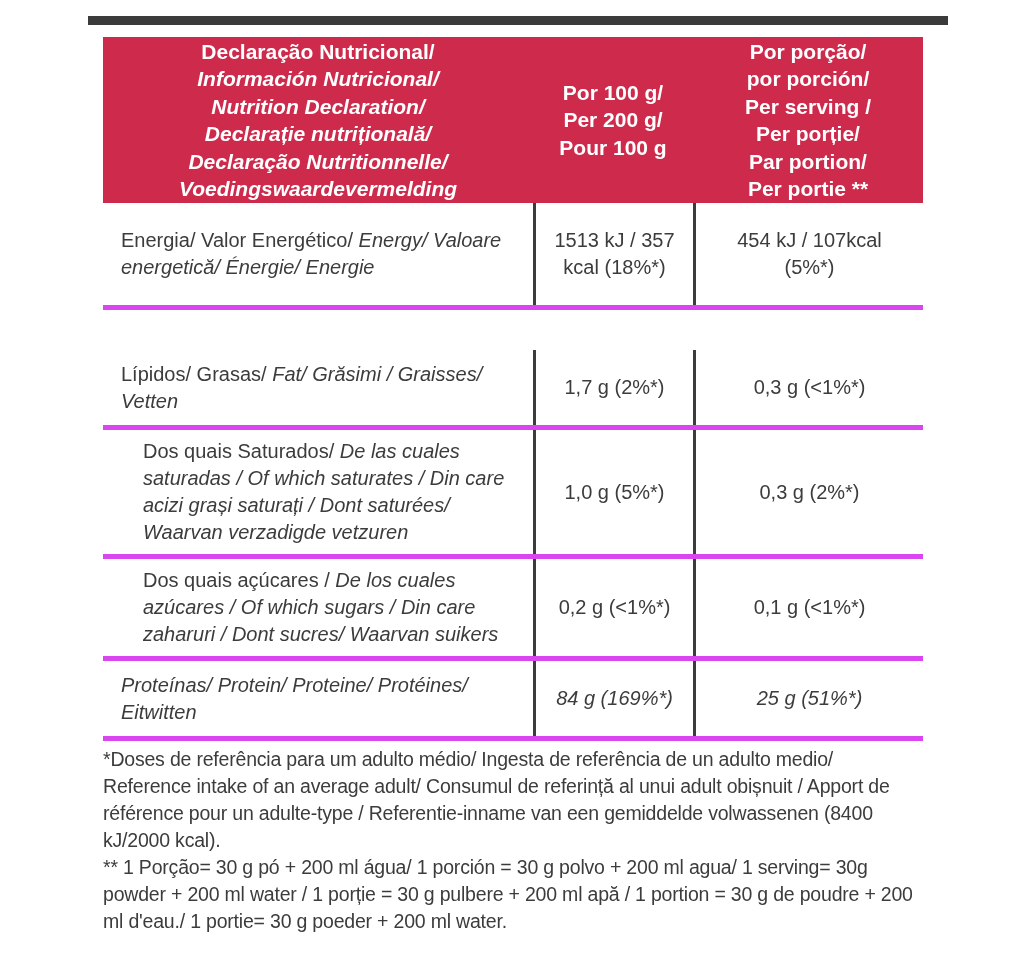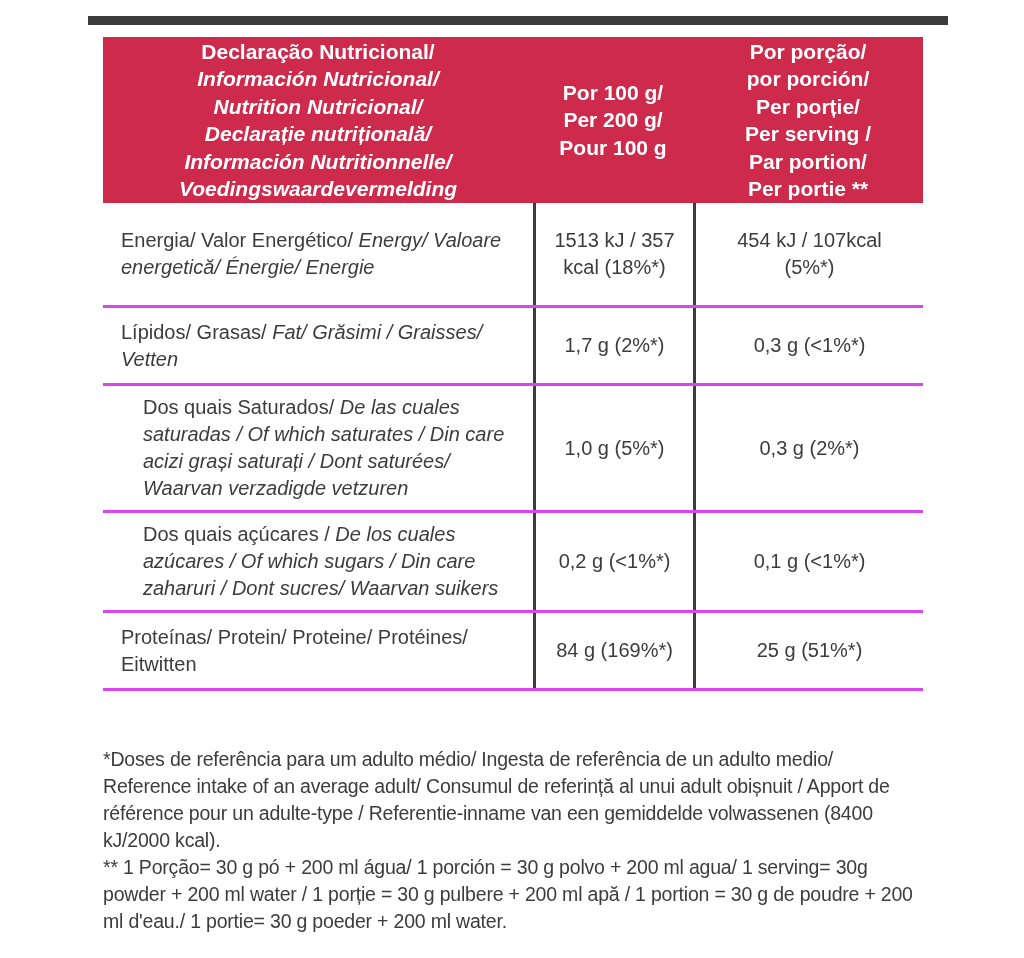--- a/index.html
+++ b/index.html
@@ -25,73 +25,73 @@
   }
   .th {
     display: flex; flex-direction: column; justify-content: center;
     text-align: center; font-weight: bold;
     font-size: 21px; line-height: 27.5px;
   }
   .th span { display: block; }
   .th .it { font-style: italic; text-align: center; }
   .tbody .row {
     display: grid; grid-template-columns: 430px 160px 230px;
-    border-bottom: 3px solid #d946ef;
+    border-bottom: 5px solid #d946ef;
   }
   .cell { font-size: 20px; line-height: 27px; }
   .label {
     display: flex; align-items: center;
     padding: 8px 10px 8px 18px;
   }
   .label.indent { padding-left: 40px; }
   .label .it { font-style: italic; }
   .val {
     display: flex; align-items: center; justify-content: center;
     text-align: center; padding: 24px 14px;
     border-left: 3px solid #3c3c3c;
   }
   .r0 { min-height: 83px; }
-  .r1 { min-height: 46px; }
+  .r1 { min-height: 46px; margin-top: 40px; }
   .r2 { min-height: 111px; }
   .r3 { min-height: 88px; }
   .r4 { min-height: 88px; }
-  .r5 { min-height: 67px; }
+  .r5 { min-height: 67px; font-style: italic; }
   .r6 { min-height: 45px; }
   .footnotes {
     position: absolute; left: 103px; top: 746px; width: 822px;
     font-size: 19.5px; line-height: 27px; letter-spacing: -0.2px;
   }
   .fn2 { font-weight: normal; }
 </style>
 </head>
 <body>
 
 <div class="top-divider"></div>
 
 <div class="nutri-table">
 
   <div class="thead">
     <div class="th">
       <span>Declaração Nutricional/</span>
       <span class="it">Información Nutricional/</span>
-      <span class="it">Nutrition Nutricional/</span>
+      <span class="it">Nutrition Declaration/</span>
       <span class="it">Declarație nutrițională/</span>
-      <span class="it">Información Nutritionnelle/</span>
+      <span class="it">Declaração Nutritionnelle/</span>
       <span class="it">Voedingswaardevermelding</span>
     </div>
     <div class="th">
       <span>Por 100 g/</span>
       <span>Per 200 g/</span>
       <span>Pour 100 g</span>
     </div>
     <div class="th">
       <span>Por porção/</span>
       <span>por porción/</span>
+      <span>Per serving /</span>
       <span>Per porție/</span>
-      <span>Per serving /</span>
       <span>Par portion/</span>
       <span>Per portie **</span>
     </div>
   </div>
 
   <div class="tbody">
 
     <div class="row r0">
       <div class="cell label">
         <div class="label-text"><span>Energia/ Valor Energético/ </span><span class="it">Energy/ Valoare energetică/ Énergie/ Energie</span></div>

